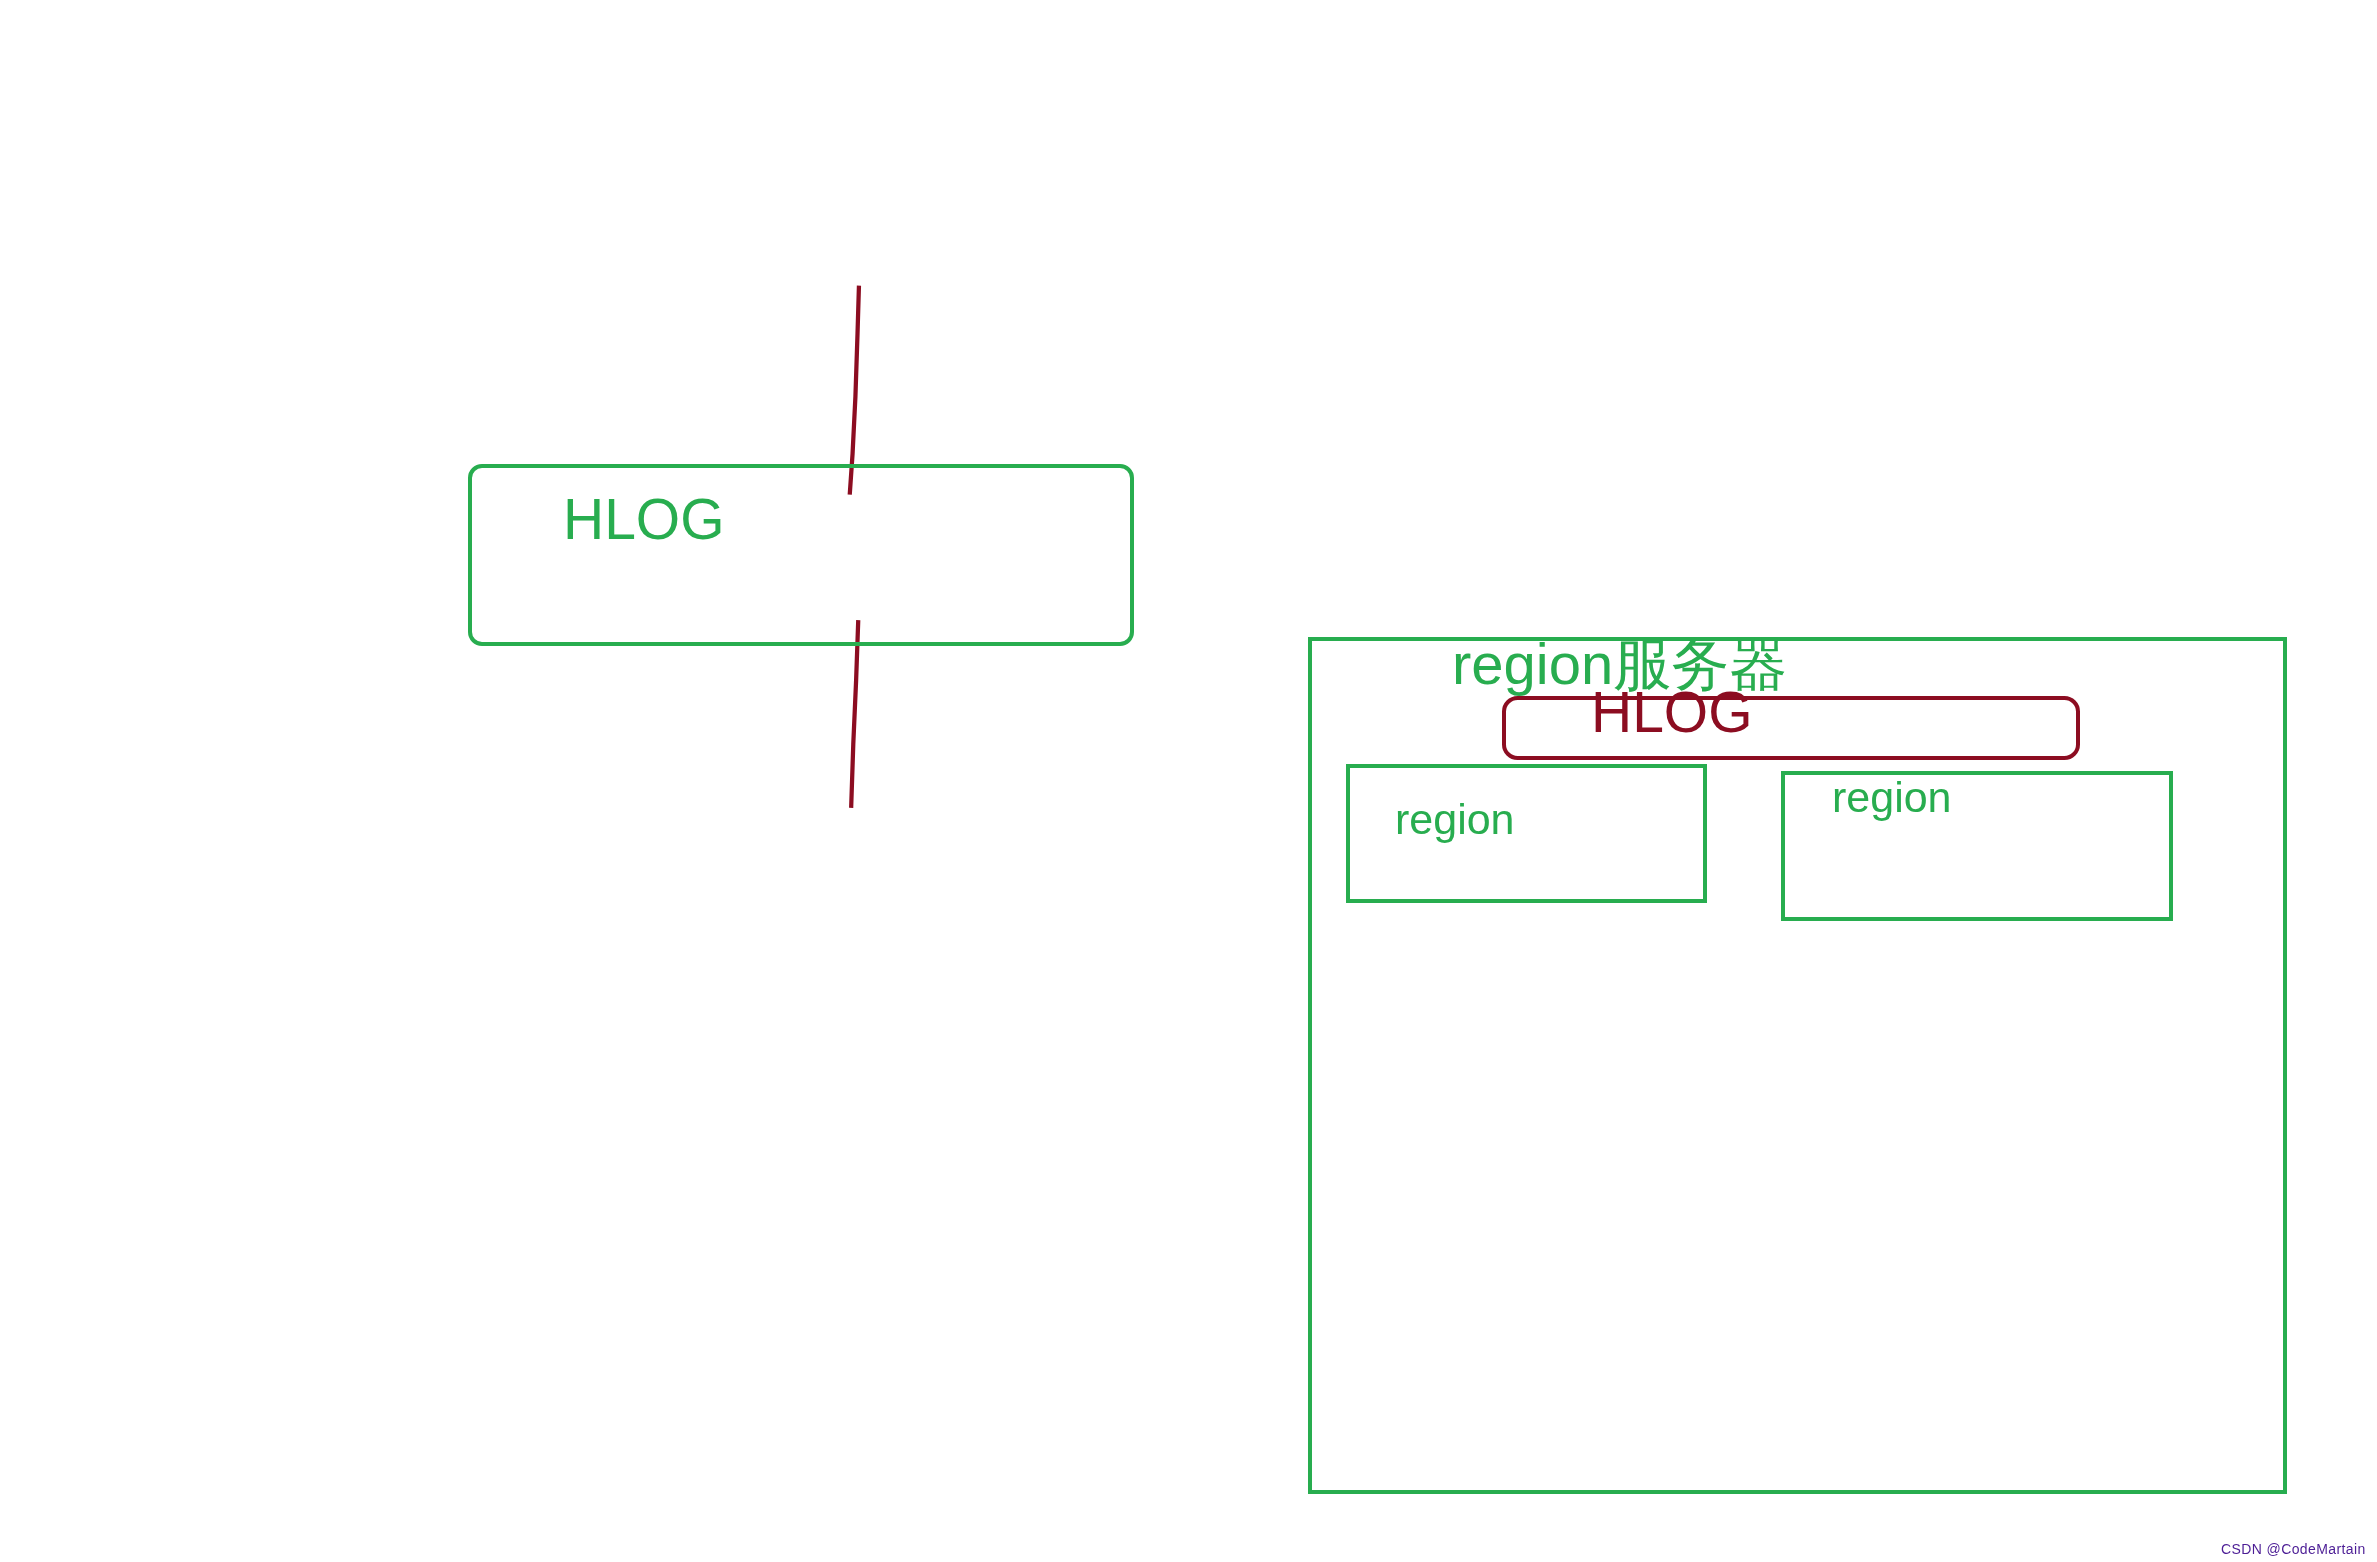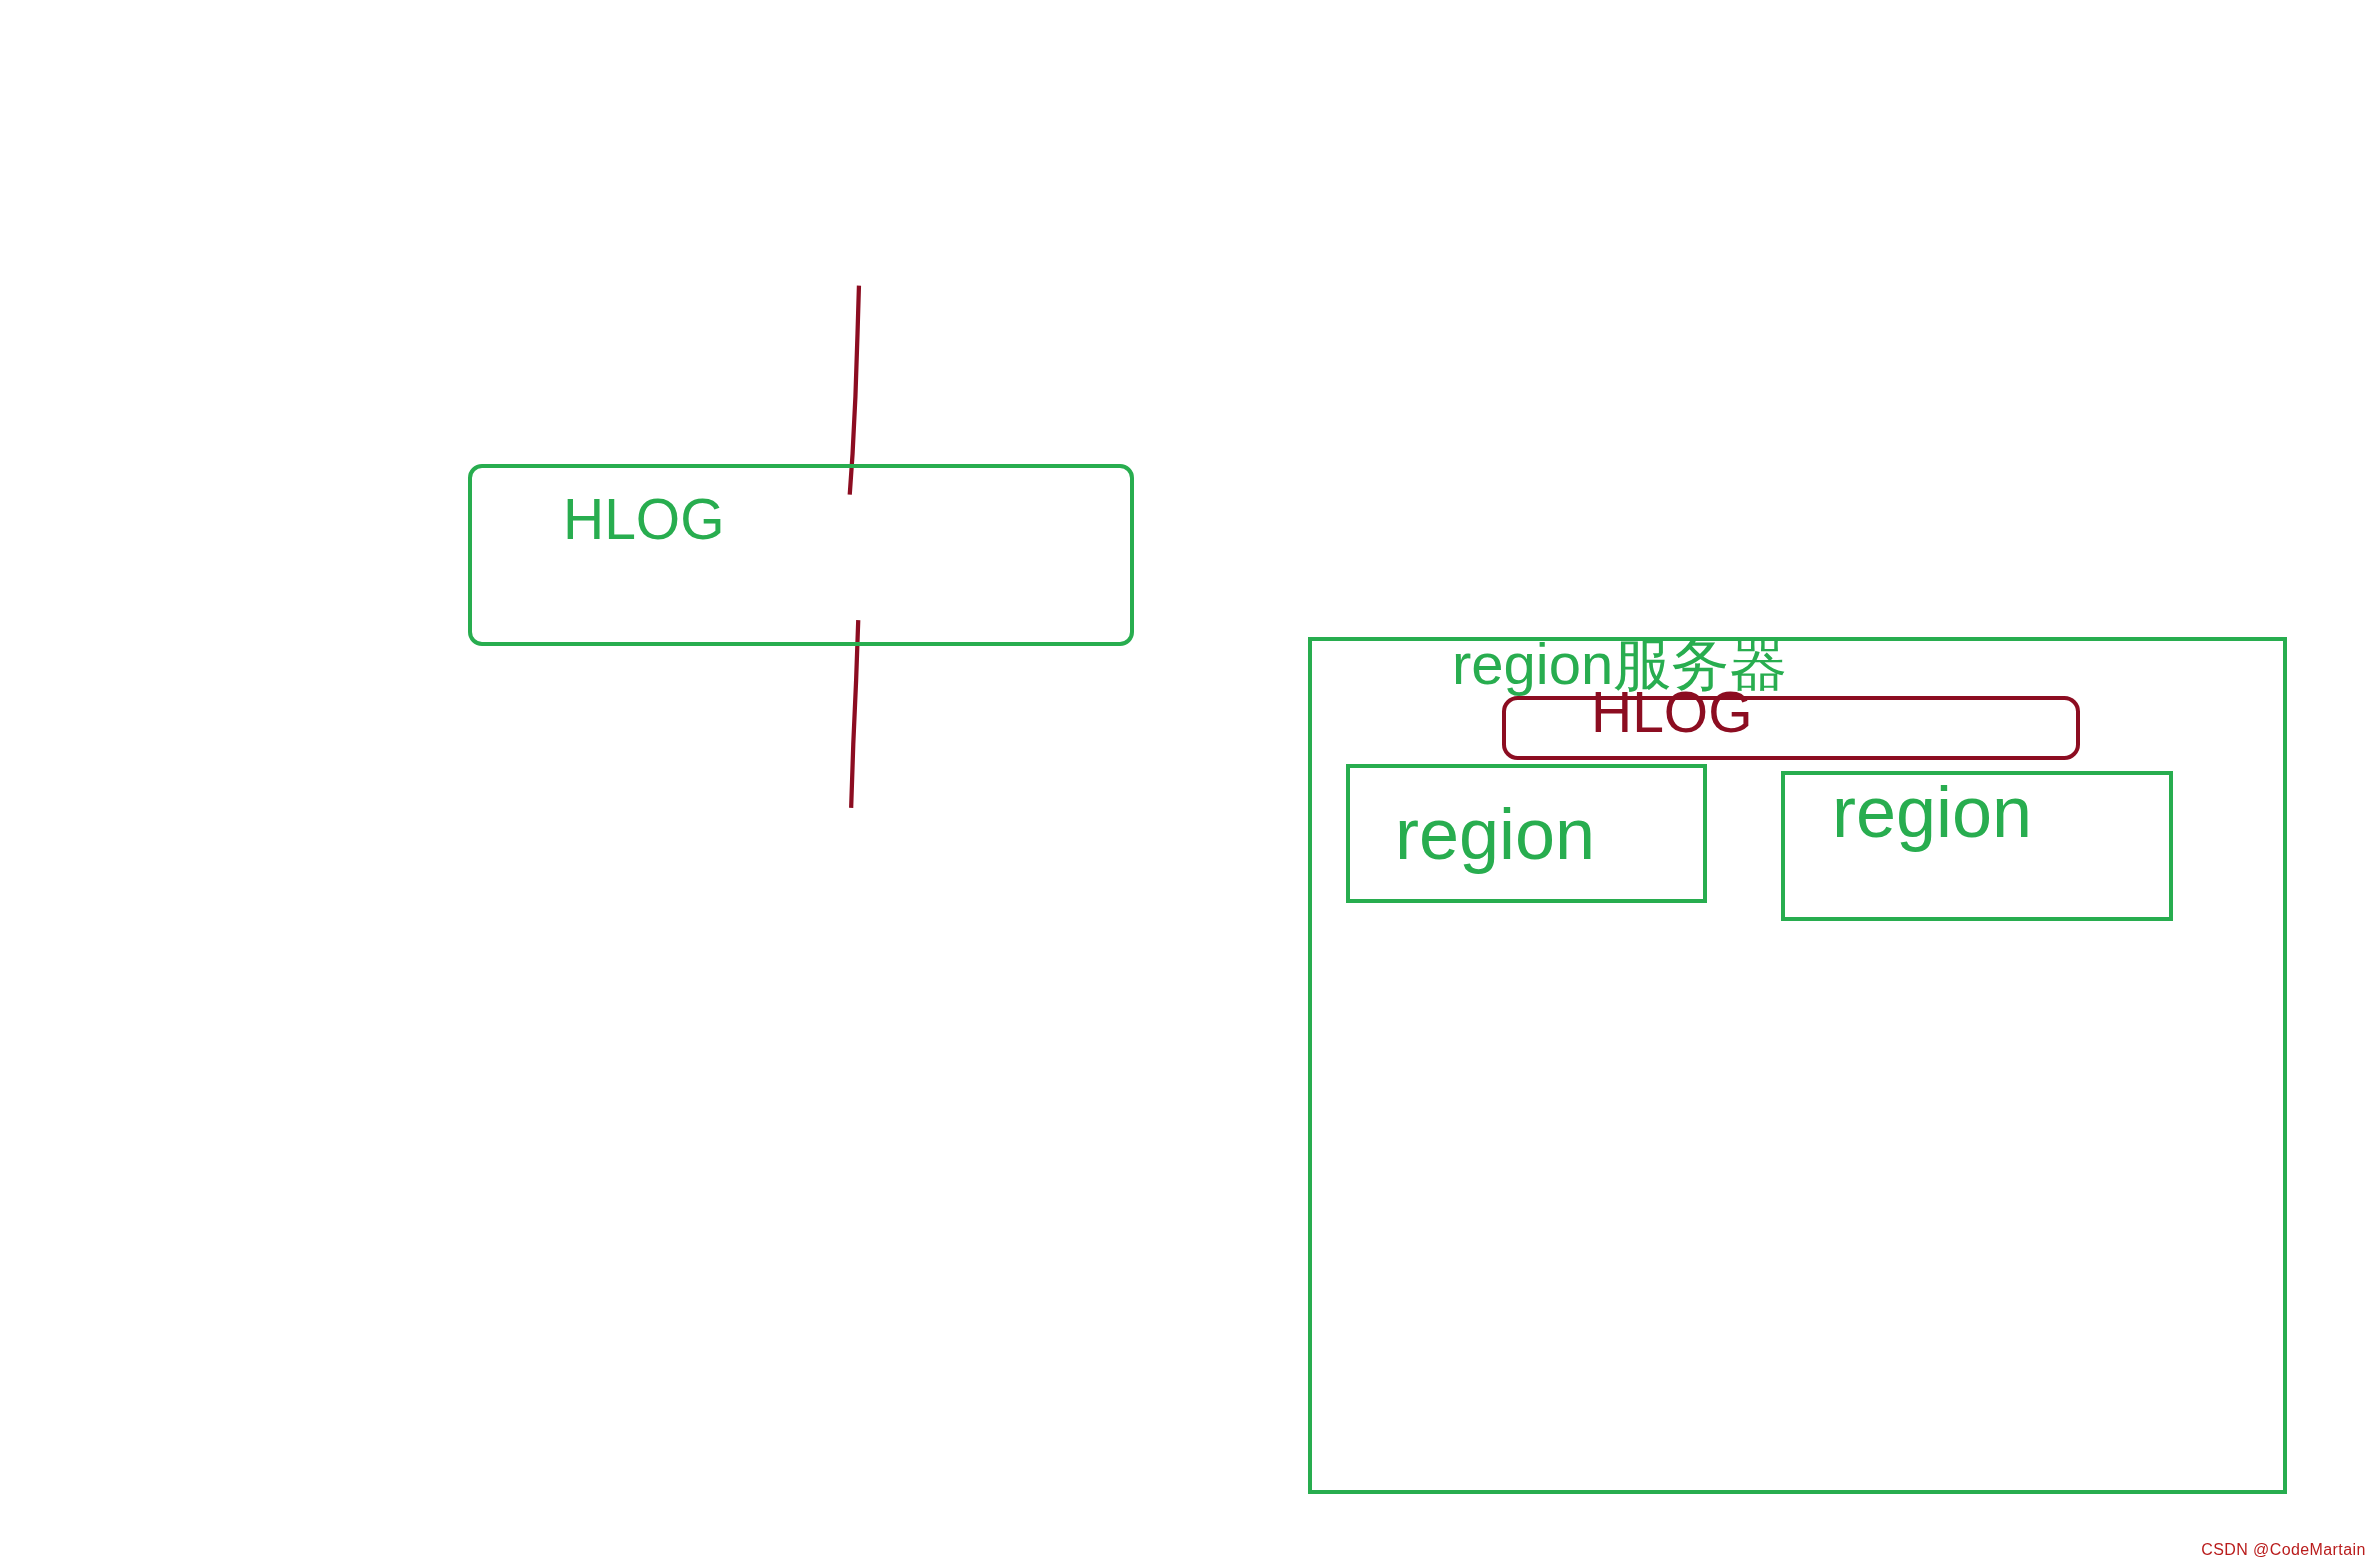--- a/index.html
+++ b/index.html
@@ -26,33 +26,33 @@
   .rounded-md   { border-radius: 15.6px; }
   .label {
     position: absolute;
     white-space: nowrap;
     line-height: 1;
     color: #28AD4F;
   }
   .label.red { color: #8C0D21; }
   .fs80 { font-size: 57px; }
   .fs82 { font-size: 58px; }
-  .fs75 { font-size: 72px; text-align: right; }
+  .fs75 { font-size: 43px; text-align: right; }
   .ink-svg {
     position: absolute;
     left: 0;
     top: 0;
     pointer-events: none;
   }
   .watermark {
     position: absolute;
     right: 11.3px;
     top: 1541px;
-    font-size: 16px;
-    color: #b91c1c;
+    font-size: 14px;
+    color: #4c1d95;
     letter-spacing: 0.4px;
   }
 </style>
 </head>
 <body>
 
 <div class="canvas">
 
   <svg class="ink-svg" width="2377" height="1562" viewBox="0 0 3354 2204">
     <polyline points="1212,403 1210,470 1207,560 1203,640 1199,698" fill="none" stroke="#8C0D21" stroke-width="6"></polyline>

